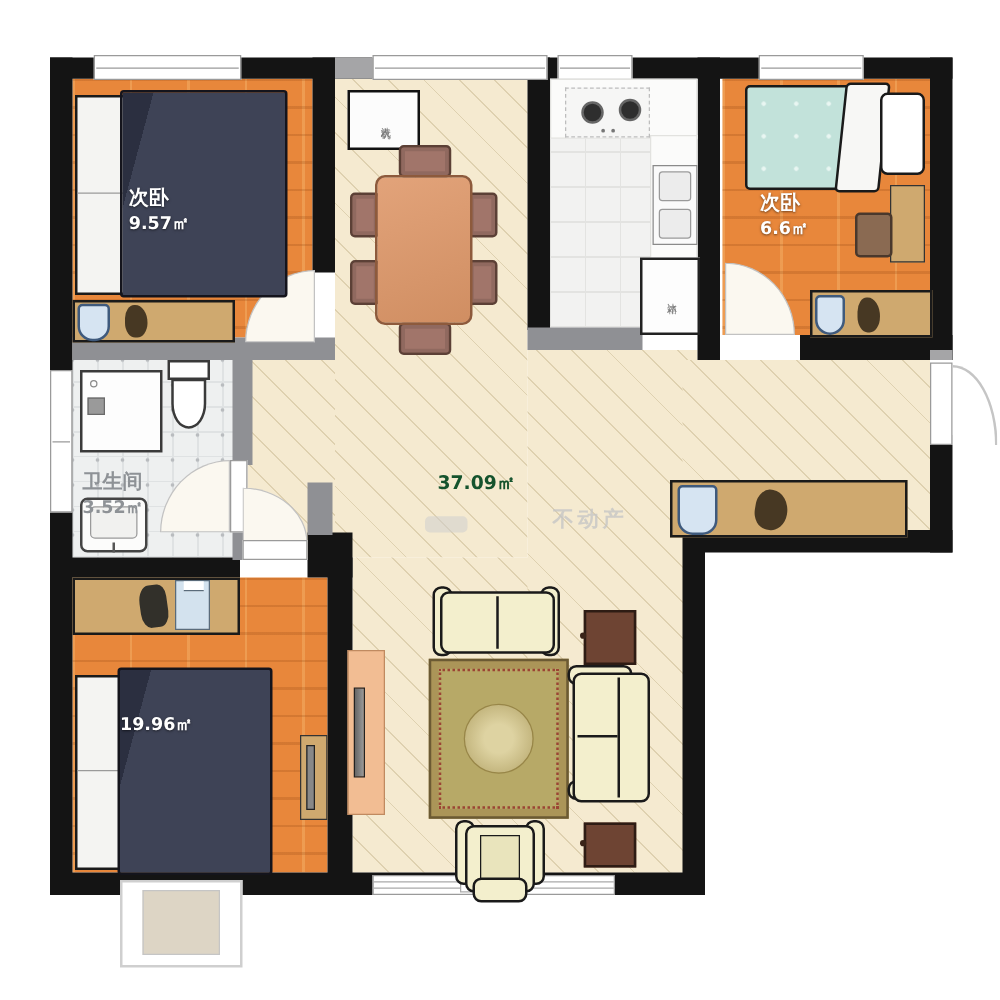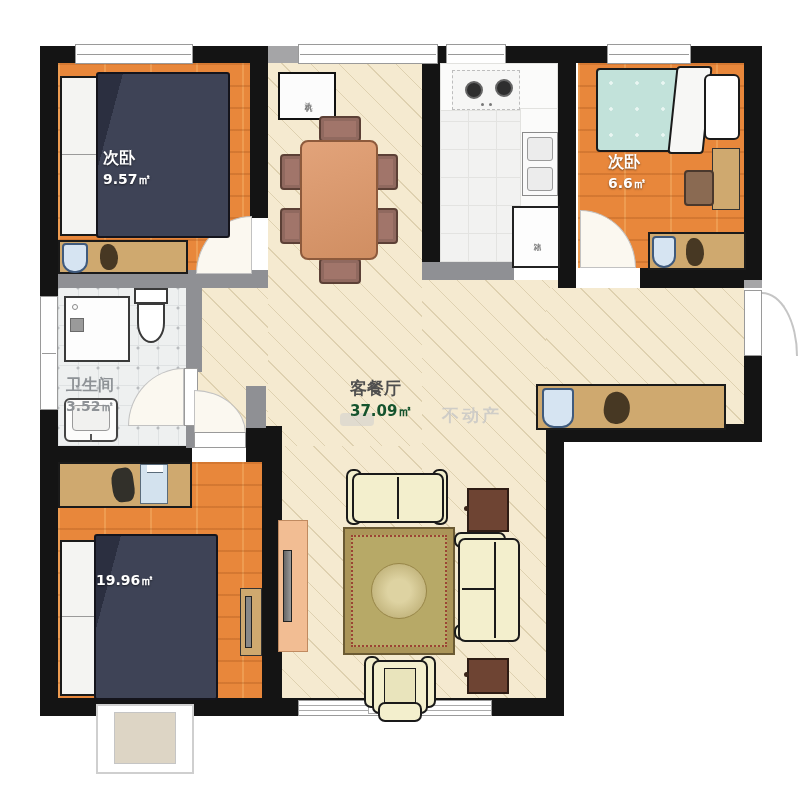--- a/index.html
+++ b/index.html
@@ -225,20 +225,19 @@
   </div>
   <div class="room-label lab-white" style="left:608px;top:150px;width:104px;">
     <div class="name-lg">次卧</div>
     <div class="area-lg">6.6㎡</div>
   </div>
   <div class="room-label lab-gray" style="left:66px;top:340px;width:110px;margin-top:33px;">
     <div class="name-lg">卫生间</div>
     <div class="area-lg">3.52㎡</div>
   </div>
   <div class="room-label" style="left:350px;top:376px;width:134px;color:#4f4f4f;">
-    <div style="font-size:17px;">客餐厅</div>
     <div style="font-size:15px;color:#14532d;">37.09㎡</div>
   </div>
   <div class="room-label lab-white" style="left:96px;top:570px;width:124px;">
     <div class="area-lg">19.96㎡</div>
   </div>
 
 </div>
 
 </body></html>

